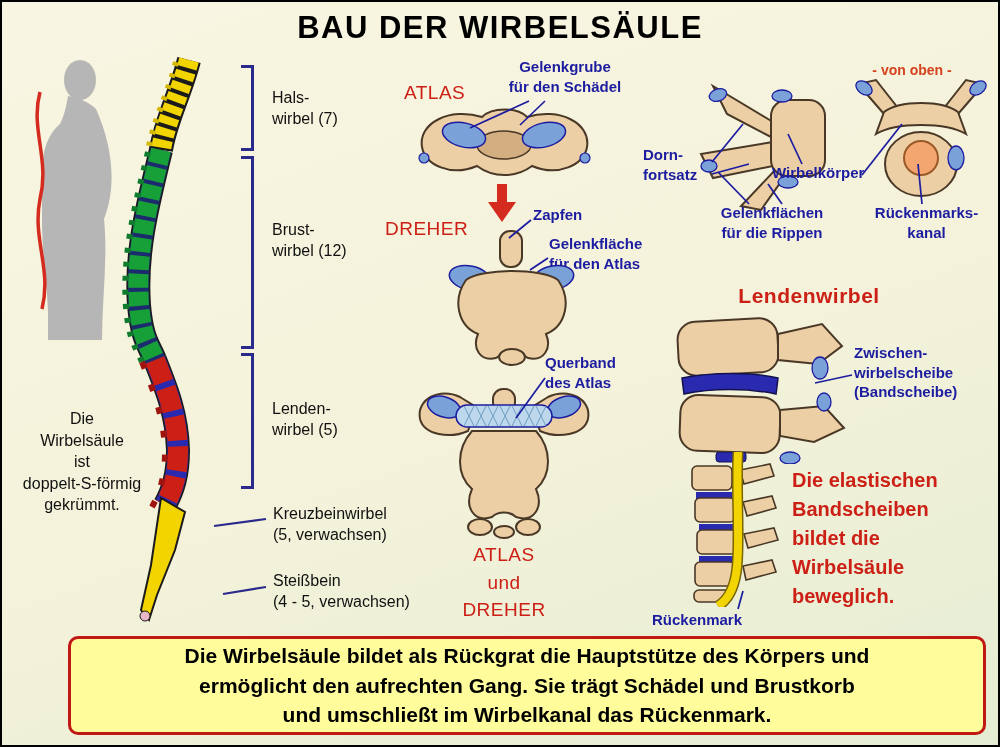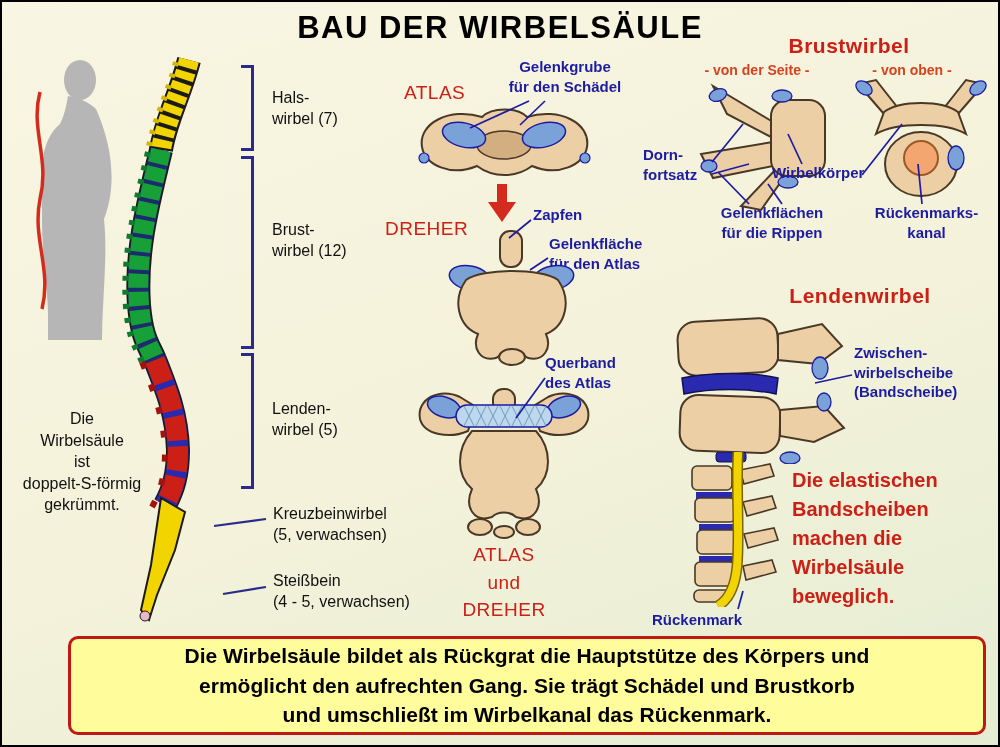--- a/index.html
+++ b/index.html
@@ -141,22 +141,20 @@
     <path d="M58,52 C42,70 42,96 58,110 C50,128 60,144 78,138 C84,132 96,132 102,138 C120,144 130,128 122,110 C138,96 138,70 122,52 Z" fill="#eccfa5" stroke="#4a3826" stroke-width="2"></path>
     <ellipse cx="66" cy="148" rx="12" ry="8" fill="#eccfa5" stroke="#4a3826" stroke-width="2"></ellipse>
     <ellipse cx="114" cy="148" rx="12" ry="8" fill="#eccfa5" stroke="#4a3826" stroke-width="2"></ellipse>
     <ellipse cx="90" cy="153" rx="10" ry="6" fill="#eccfa5" stroke="#4a3826" stroke-width="2"></ellipse>
   </svg>
 
   <div class="abs red-head pre" style="left:443px;top:539px;width:118px;text-align:center;line-height:1.45;">ATLAS
 und
 DREHER</div>
 
-  <div class="abs red-head-big" style="left:722px;top:32px;width:250px;">Brustwirbel</div>
-  <div class="abs view-cap" style="left:650px;top:60px;width:210px;">- von der Seite -</div>
   <div class="abs view-cap" style="left:820px;top:60px;width:180px;">- von oben -</div>
 
   <svg class="abs" style="left:683px;top:78px;" width="152" height="138" viewBox="0 0 152 138">
     <polygon points="88,42 28,6 42,34 88,58" fill="#eccfa5" stroke="#4a3826" stroke-width="2"></polygon>
     <polygon points="88,62 16,74 28,98 88,86" fill="#eccfa5" stroke="#4a3826" stroke-width="2"></polygon>
     <polygon points="92,88 56,126 76,130 100,96" fill="#eccfa5" stroke="#4a3826" stroke-width="2"></polygon>
     <rect x="86" y="20" width="54" height="76" rx="16" fill="#eccfa5" stroke="#4a3826" stroke-width="2"></rect>
     <ellipse cx="97" cy="16" rx="10" ry="6" fill="#7ba2d8" stroke="#1c1ca0" stroke-width="1.3"></ellipse>
     <ellipse cx="33" cy="15" rx="9" ry="6" fill="#7ba2d8" stroke="#1c1ca0" stroke-width="1.3" transform="rotate(-20 33 15)"></ellipse>
     <ellipse cx="24" cy="86" rx="8" ry="6" fill="#7ba2d8" stroke="#1c1ca0" stroke-width="1.3"></ellipse>
@@ -175,21 +173,21 @@
   </svg>
 
   <div class="abs blue-label pre" style="left:641px;top:143px;">Dorn-
 fortsatz</div>
   <div class="abs blue-label" style="left:770px;top:161px;">Wirbelkörper</div>
   <div class="abs blue-label pre" style="left:700px;top:201px;width:140px;text-align:center;">Gelenkflächen
 für die Rippen</div>
   <div class="abs blue-label pre" style="left:862px;top:201px;width:125px;text-align:center;">Rückenmarks-
 kanal</div>
 
-  <div class="abs red-head-big" style="left:733px;top:282px;width:250px;">Lendenwirbel</div>
+  <div class="abs red-head-big" style="left:682px;top:282px;width:250px;">Lendenwirbel</div>
 
   <svg class="abs" style="left:670px;top:310px;" width="178" height="152" viewBox="0 0 178 152">
     <rect x="6" y="8" width="100" height="54" rx="18" fill="#eccfa5" stroke="#4a3826" stroke-width="2" transform="rotate(-3 56 35)"></rect>
     <polygon points="106,22 150,12 170,34 146,52 106,48" fill="#eccfa5" stroke="#4a3826" stroke-width="2"></polygon>
     <path d="M10,66 C40,60 80,60 106,66 L104,82 C75,76 40,76 12,82 Z" fill="#2a2ab0" stroke="#12124e" stroke-width="1.5"></path>
     <rect x="8" y="84" width="100" height="56" rx="18" fill="#eccfa5" stroke="#4a3826" stroke-width="2" transform="rotate(2 58 112)"></rect>
     <polygon points="108,98 152,94 172,116 142,130 108,124" fill="#eccfa5" stroke="#4a3826" stroke-width="2"></polygon>
     <ellipse cx="148" cy="56" rx="8" ry="11" fill="#7ba2d8" stroke="#1c1ca0" stroke-width="1.3"></ellipse>
     <ellipse cx="152" cy="90" rx="7" ry="9" fill="#7ba2d8" stroke="#1c1ca0" stroke-width="1.3"></ellipse>
     <ellipse cx="118" cy="146" rx="10" ry="6" fill="#7ba2d8" stroke="#1c1ca0" stroke-width="1.3"></ellipse>
@@ -214,21 +212,21 @@
     <polygon points="62,82 92,76 96,88 66,96" fill="#eccfa5" stroke="#4a3826" stroke-width="1.6"></polygon>
     <polygon points="61,114 90,108 94,120 64,128" fill="#eccfa5" stroke="#4a3826" stroke-width="1.6"></polygon>
     <path d="M56,0 C54,40 58,85 55,115 C53,135 46,148 36,154" fill="none" stroke="#7a6400" stroke-width="11"></path>
     <path d="M56,0 C54,40 58,85 55,115 C53,135 46,148 36,154" fill="none" stroke="#f2d400" stroke-width="8"></path>
   </svg>
 
   <div class="abs blue-label" style="left:650px;top:608px;">Rückenmark</div>
 
   <div class="abs note pre" style="left:790px;top:464px;">Die elastischen
 Bandscheiben
-machen die
+bildet die
 Wirbelsäule
 beweglich.</div>
 
   <div class="abs footer-box">
     <div class="footer-text pre">Die Wirbelsäule bildet als Rückgrat die Hauptstütze des Körpers und
 ermöglicht den aufrechten Gang. Sie trägt Schädel und Brustkorb
 und umschließt im Wirbelkanal das Rückenmark.</div>
   </div>
 
   <svg class="abs overlay" style="left:0;top:0;" width="1000" height="747" viewBox="0 0 1000 747">

